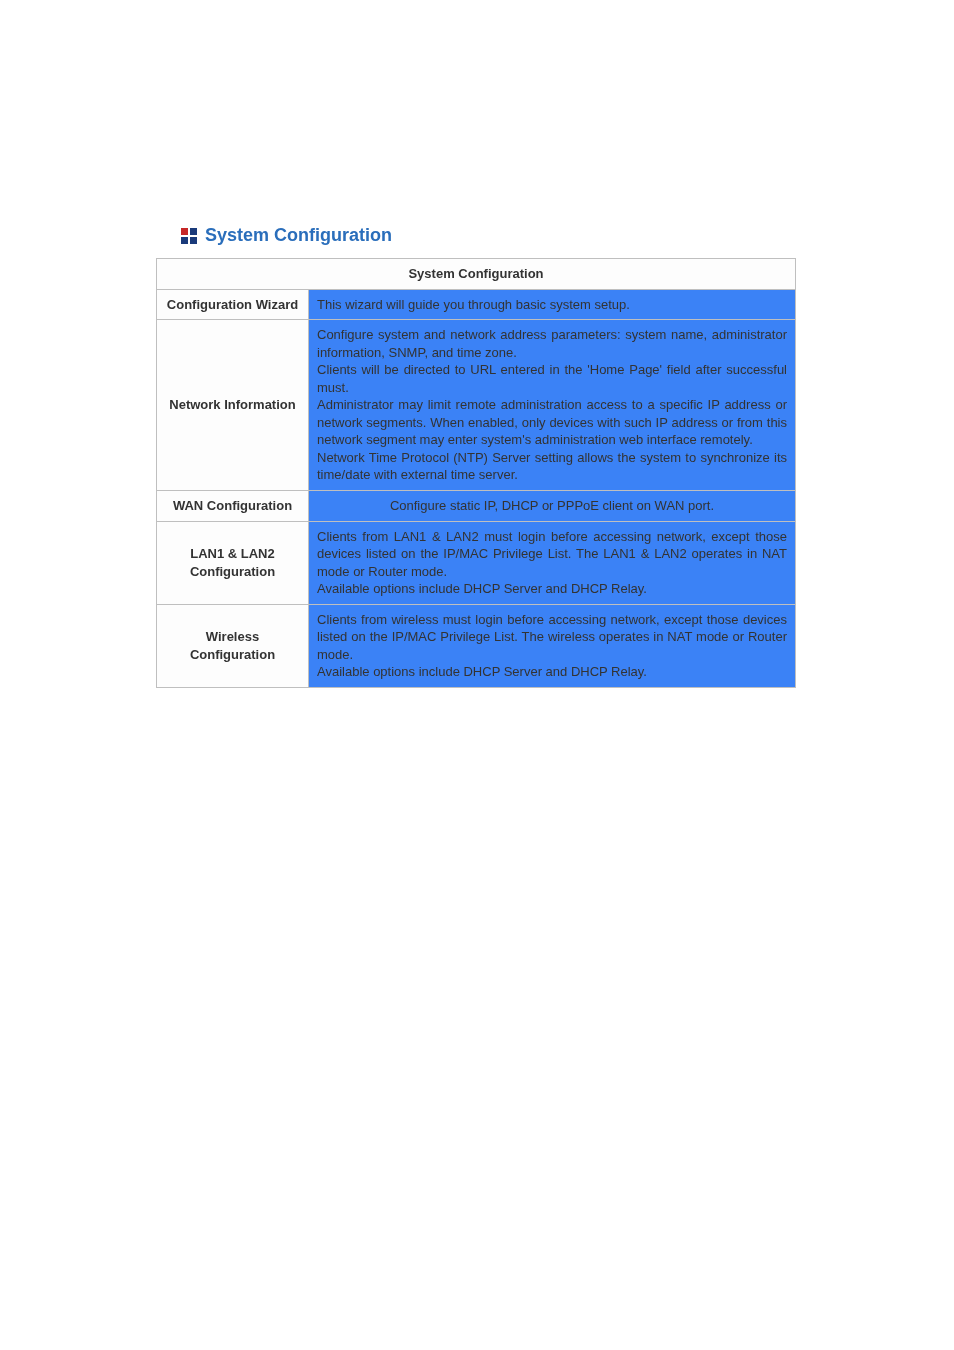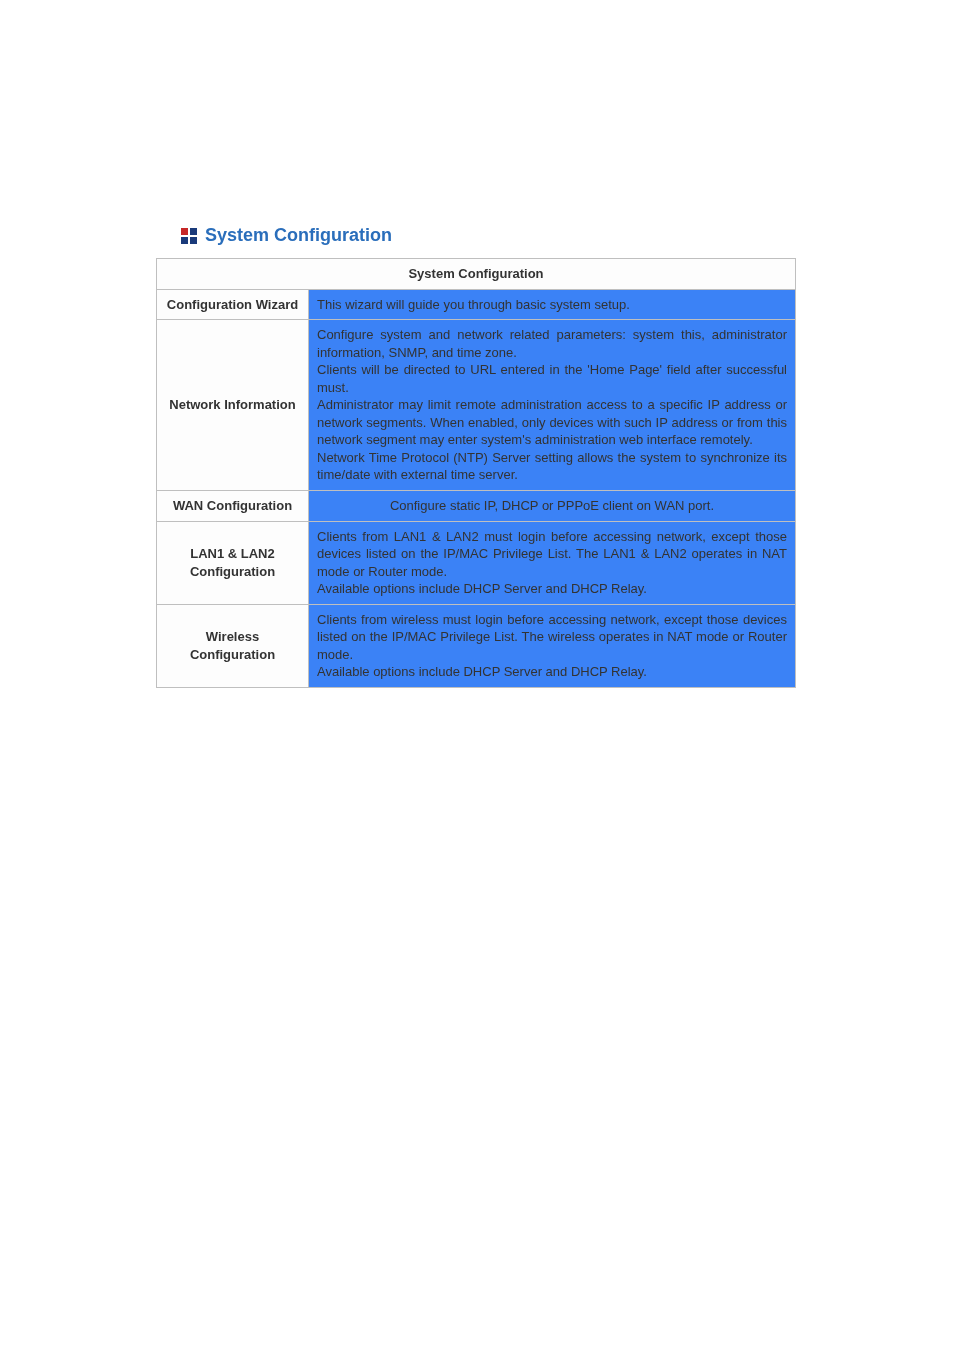--- a/index.html
+++ b/index.html
@@ -102,21 +102,21 @@
     </tr>
 
     <tr>
       <td class="label-cell">Configuration Wizard</td>
       <td class="desc-cell" style="text-align:left">This wizard will guide you through basic system setup.</td>
     </tr>
 
     <tr>
       <td class="label-cell">Network Information</td>
       <td class="desc-cell">
-        <span class="line">Configure system and network related parameters: system this, administrator information, SNMP, and time zone.</span>
+        <span class="line">Configure system and network address parameters: system name, administrator information, SNMP, and time zone.</span>
         <span class="line">Clients will be directed to URL entered in the 'Home Page' field after successful must.</span>
         <span class="line">Administrator may limit remote administration access to a specific IP address or network segments. When enabled, only devices with such IP address or from this network segment may enter system's administration web interface remotely.</span>
         <span class="line">Network Time Protocol (NTP) Server setting allows the system to synchronize its time/date with external time server.</span>
       </td>
     </tr>
 
     <tr>
       <td class="label-cell">WAN Configuration</td>
       <td class="desc-cell" style="text-align:center">Configure static IP, DHCP or PPPoE client on WAN port.</td>
     </tr>

